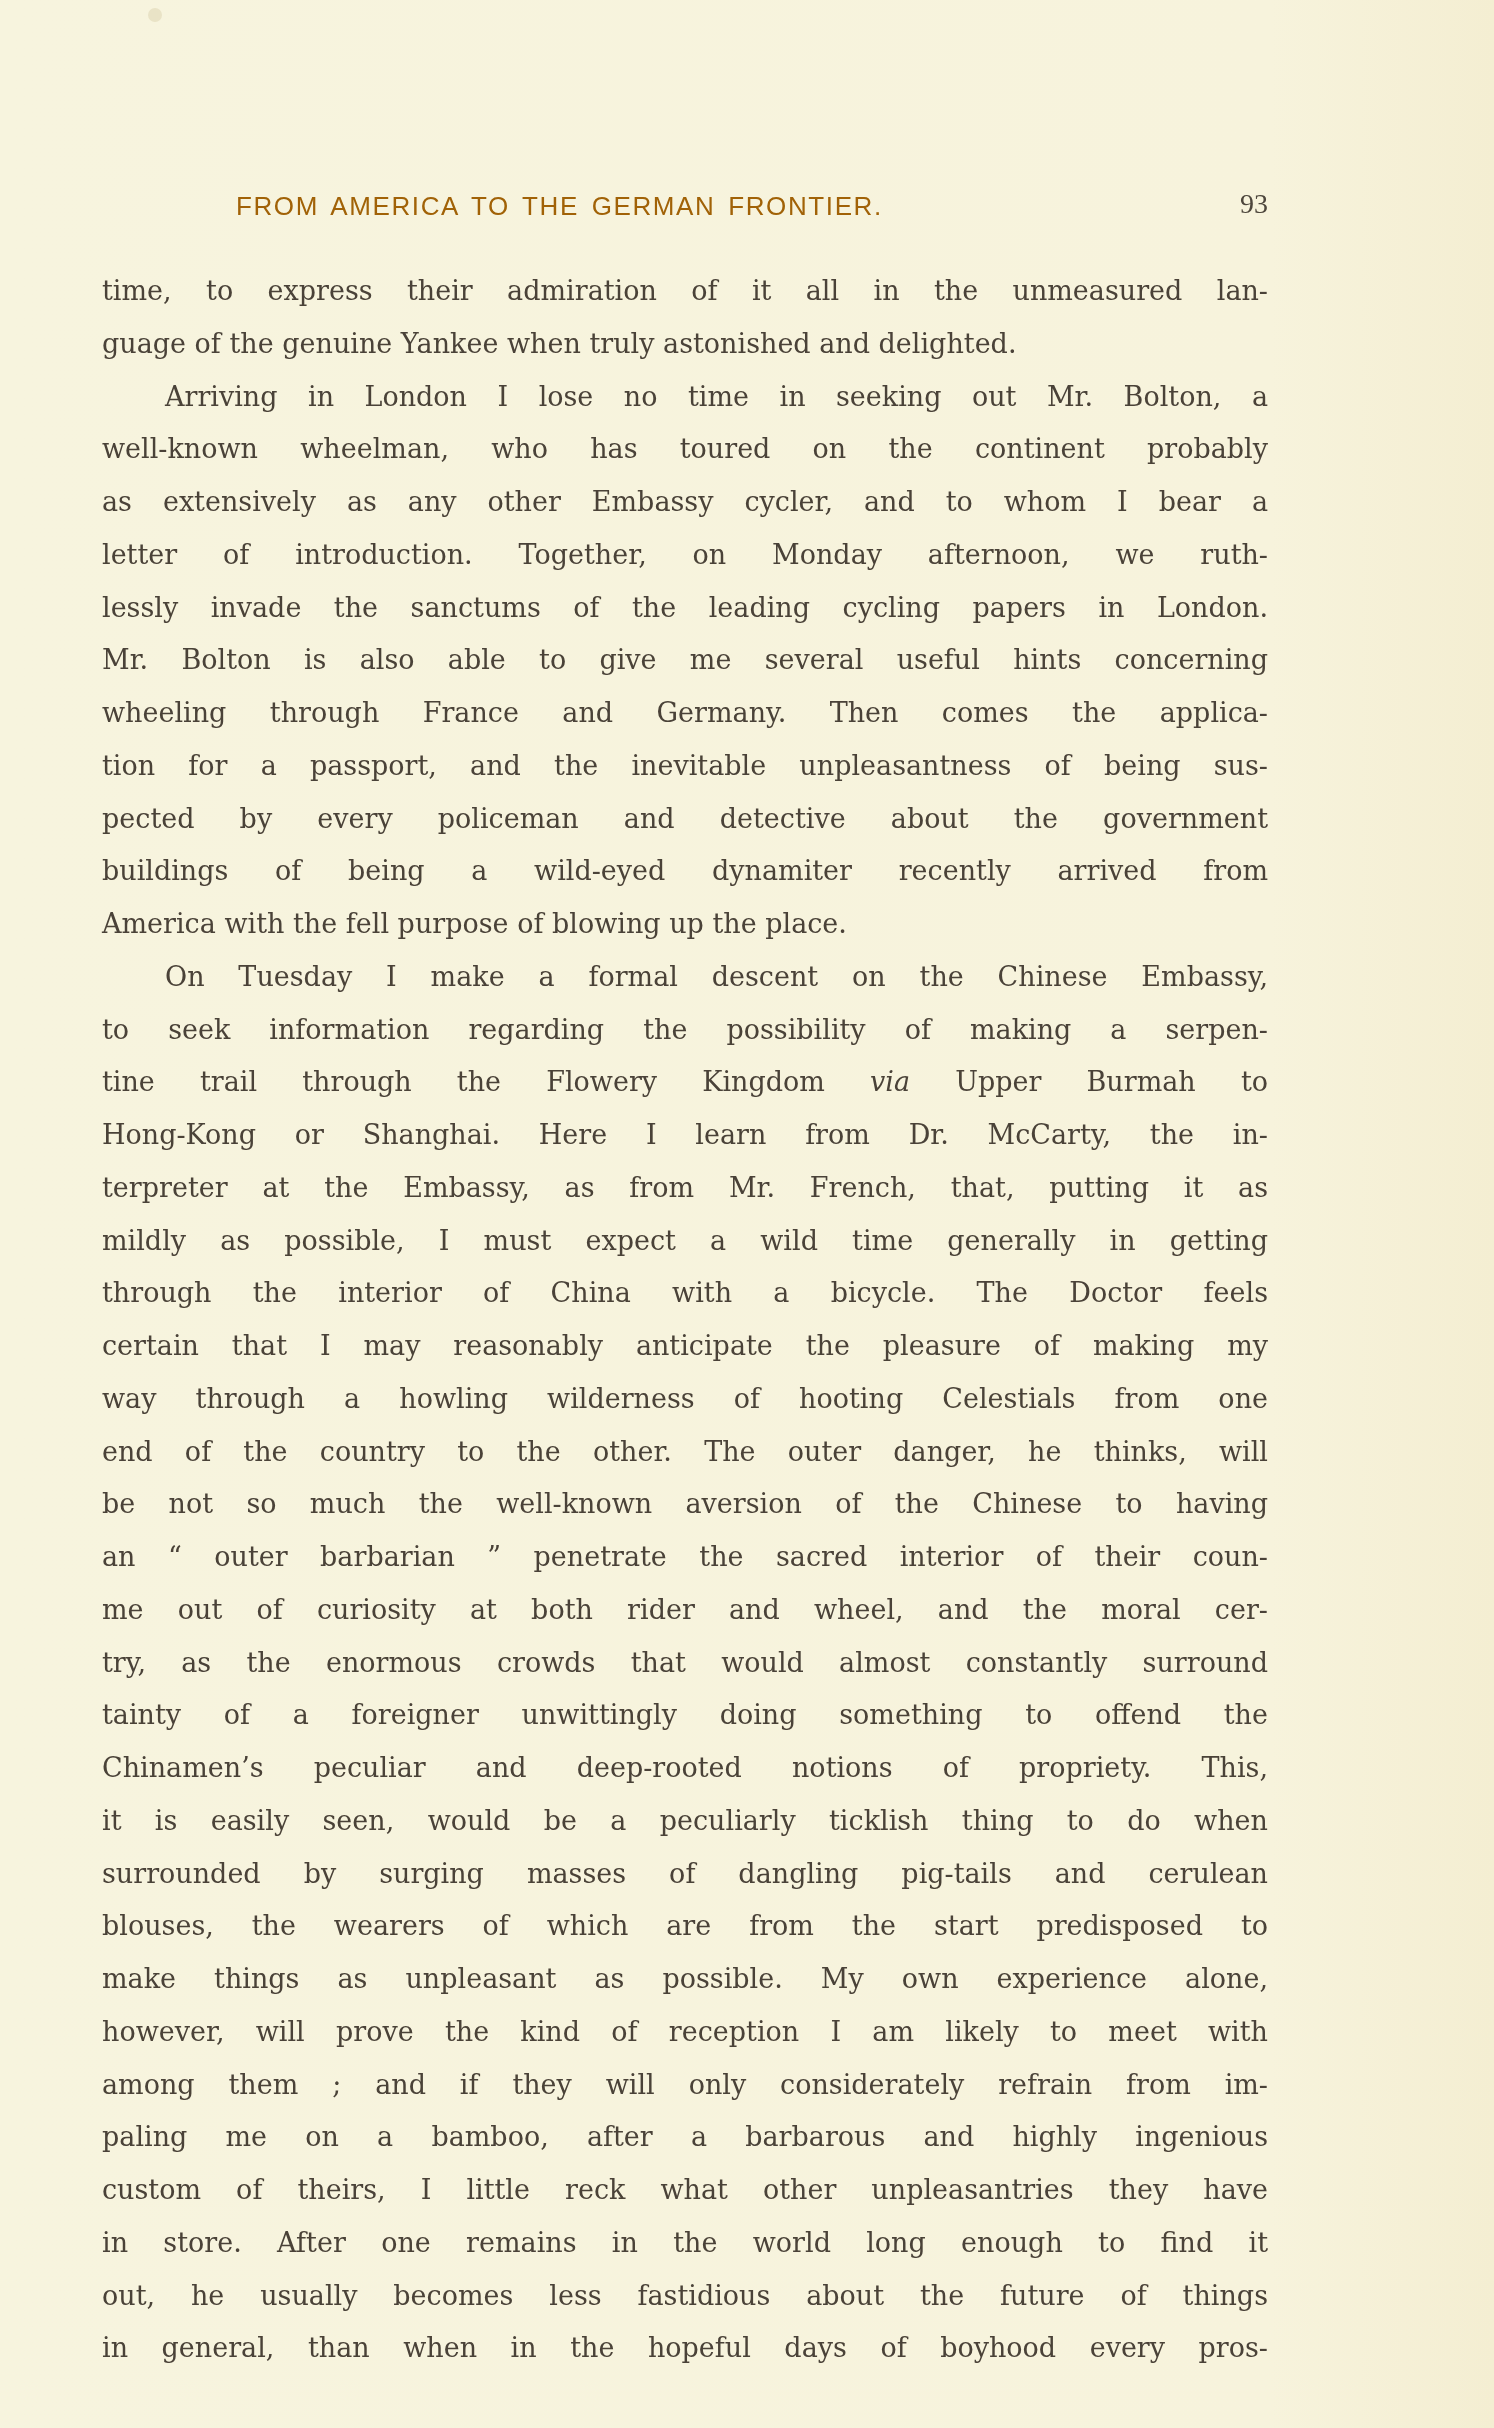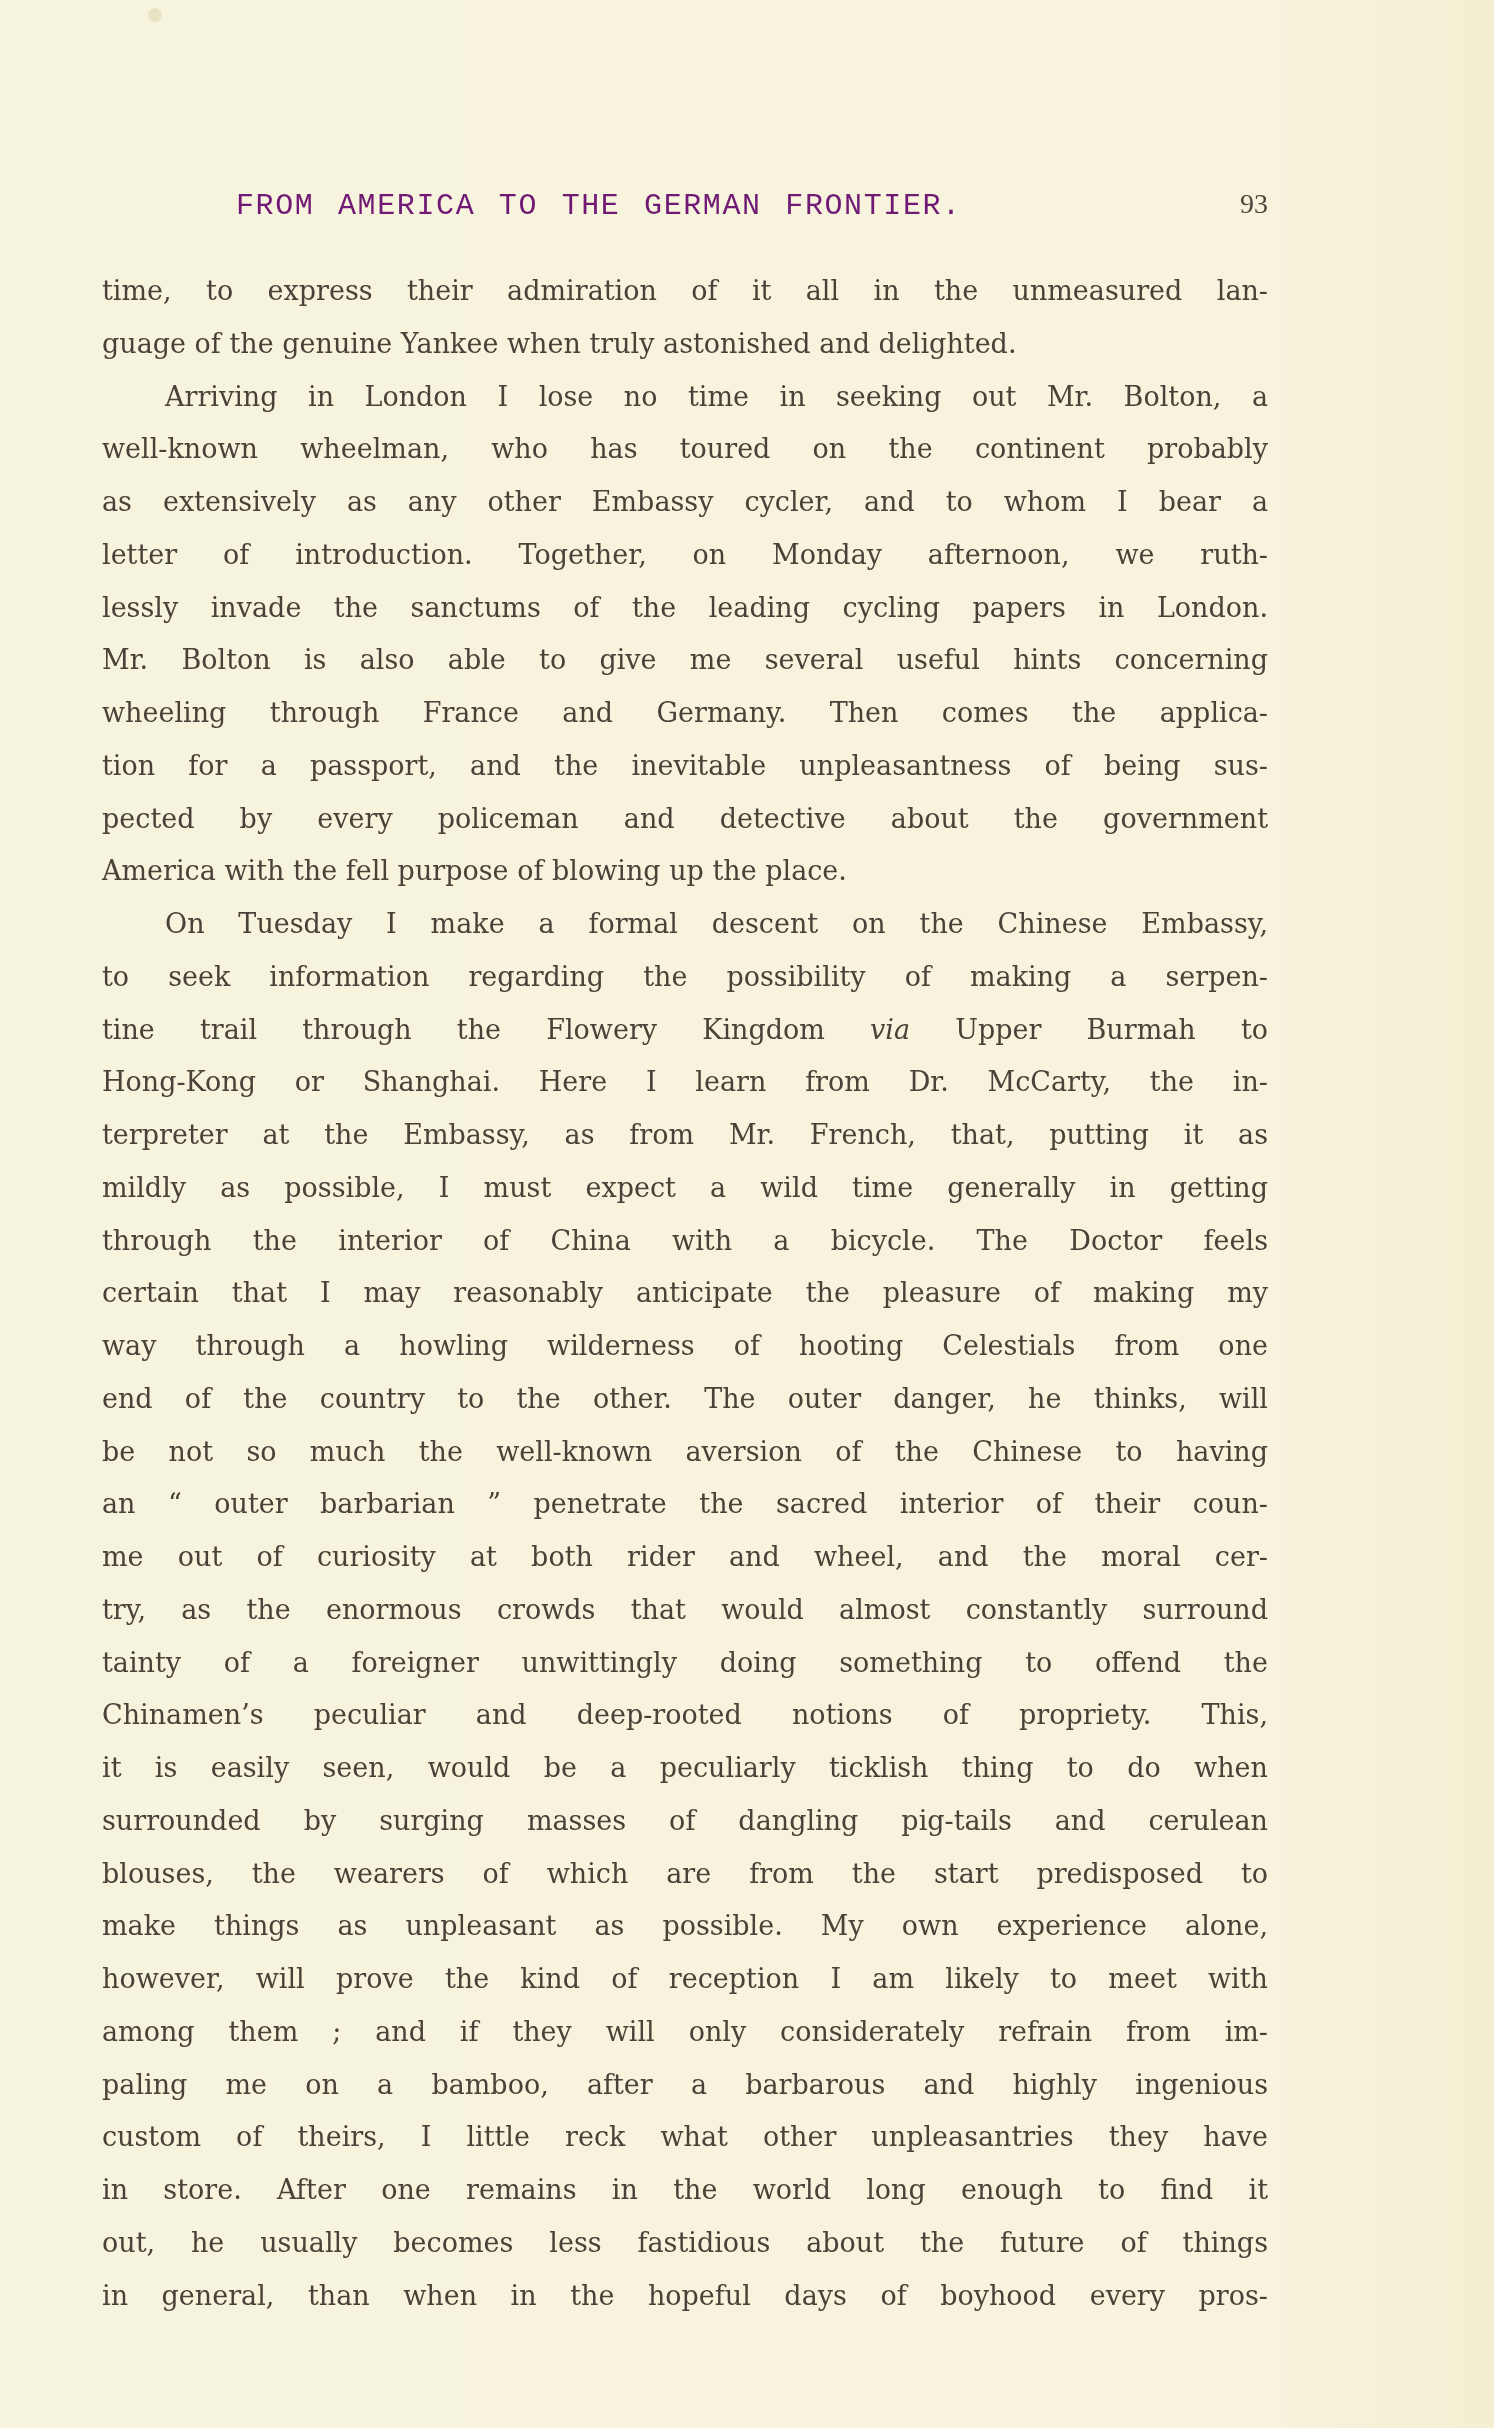--- a/index.html
+++ b/index.html
@@ -26,26 +26,26 @@
       position: absolute;
       top: 186px;
       left: 236px;
       width: 1032px;
       height: 40px;
     }
     .running-title {
       position: absolute;
       left: 0;
       top: 0;
-      font-family: Liberation Mono, monospace;
-      font-size: 30px;
+      font-family: Liberation Sans, sans-serif;
+      font-size: 26px;
       letter-spacing: 1.6px;
       word-spacing: 4px;
       line-height: 40px;
-      color: #701a75;
+      color: #a16207;
       white-space: nowrap;
     }
     .page-number {
       position: absolute;
       right: 0;
       top: -4px;
       font-family: "Liberation Serif", "DejaVu Serif", serif;
       font-size: 28px;
       line-height: 44px;
       color: #4d463c;
@@ -98,20 +98,21 @@
       <div class="line wrap last">guage of the genuine Yankee when truly astonished and delighted.</div>
       <div class="line wrap indent">Arriving in London I lose no time in seeking out Mr. Bolton, a</div>
       <div class="line wrap">well-known wheelman, who has toured on the continent probably</div>
       <div class="line wrap">as extensively as any other Embassy cycler, and to whom I bear a</div>
       <div class="line wrap">letter of introduction.  Together, on Monday afternoon, we ruth-</div>
       <div class="line wrap">lessly invade the sanctums of the leading cycling papers in London.</div>
       <div class="line wrap">Mr. Bolton is also able to give me several useful hints concerning</div>
       <div class="line wrap">wheeling through France and Germany.  Then comes the applica-</div>
       <div class="line wrap">tion for a passport, and the inevitable unpleasantness of being sus-</div>
       <div class="line wrap">pected by every policeman and detective about the government</div>
+      <div class="line wrap">buildings of being a wild-eyed dynamiter recently arrived from</div>
       <div class="line wrap last">America with the fell purpose of blowing up the place.</div>
       <div class="line wrap indent">On Tuesday I make a formal descent on the Chinese Embassy,</div>
       <div class="line wrap">to seek information regarding the possibility of making a serpen-</div>
       <div class="line wrap"><span>tine trail through the Flowery Kingdom </span><em>via</em><span> Upper Burmah to</span></div>
       <div class="line wrap">Hong-Kong or Shanghai.  Here I learn from Dr. McCarty, the in-</div>
       <div class="line wrap">terpreter at the Embassy, as from Mr. French, that, putting it as</div>
       <div class="line wrap">mildly as possible, I must expect a wild time generally in getting</div>
       <div class="line wrap">through the interior of China with a bicycle.  The Doctor feels</div>
       <div class="line wrap">certain that I may reasonably anticipate the pleasure of making my</div>
       <div class="line wrap">way through a howling wilderness of hooting Celestials from one</div>

